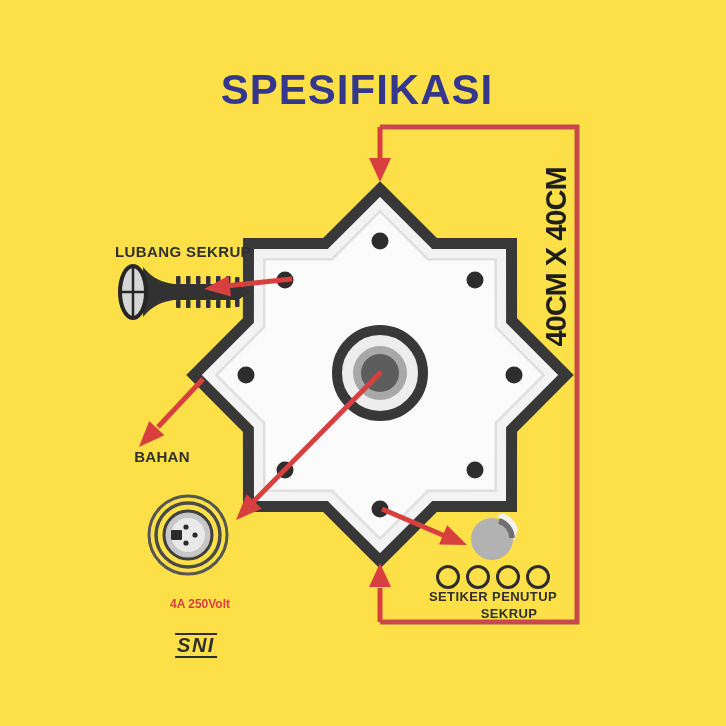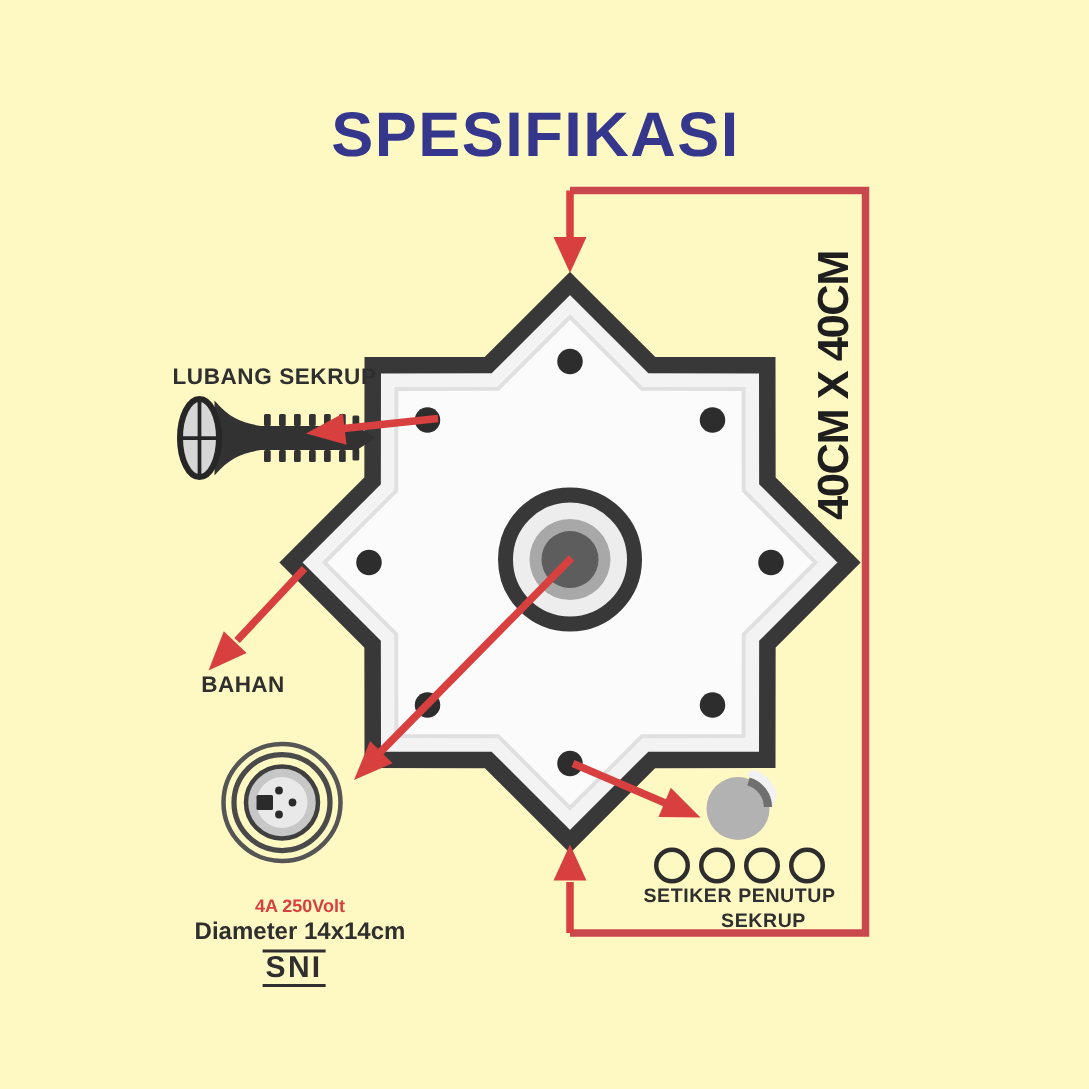--- a/index.html
+++ b/index.html
@@ -1,19 +1,19 @@
 <!DOCTYPE html>
 <html><head>
 <meta charset="utf-8">
 <style>
   html,body{margin:0;padding:0;}
   .canvas{
     position:relative;
     width:726px;height:726px;
-    background:#fef9c3;
+    background:#fde047;
     overflow:hidden;
     font-family:"Liberation Sans", sans-serif;
     font-weight:bold;
     color:#2f2f2f;
   }
   .abs{position:absolute;line-height:1;white-space:nowrap;}
   .center-origin{transform:translateX(-50%);}
   .page-title{
     left:357px;top:69px;
     font-size:42px;letter-spacing:1px;
@@ -33,21 +33,21 @@
   }
   .lbl-screwhole{
     left:183px;top:244px;
     font-size:15px;letter-spacing:.4px;
   }
   .lbl-material1{left:162px;top:449px;font-size:15px;letter-spacing:.3px;}
   .lbl-material2{left:162px;top:465px;font-size:15px;letter-spacing:.3px;}
   .socket-name{left:200px;top:573px;font-size:23px;letter-spacing:-.3px;}
   .socket-rating{left:200px;top:598px;font-size:12px;color:#d8403f;}
   .socket-size{left:200px;top:614px;font-size:16px;}
-  .sni-wrap{left:196px;top:633px;}
+  .sni-wrap{left:196px;top:633px;font-style:italic;}
   .sni-badge{
     display:inline-block;
     font-size:20px;letter-spacing:1.5px;
     border-top:2.5px solid #2f2f2f;
     border-bottom:2.5px solid #2f2f2f;
     padding:0 2px 1px 2px;
   }
   .lbl-sticker1{left:493px;top:590px;font-size:13px;letter-spacing:.4px;}
   .lbl-sticker2{left:509px;top:607px;font-size:13px;letter-spacing:.4px;}
   svg.diagram{position:absolute;left:0;top:0;}
@@ -163,21 +163,20 @@
   <div class="abs center-origin page-title">SPESIFIKASI</div>
 
 
   <div class="abs size-rotated">40CM X 40CM</div>
 
   <div class="abs center-origin lbl-screwhole">LUBANG SEKRUP</div>
 
   <div class="abs center-origin lbl-material1">BAHAN</div>
 
   <div class="abs center-origin socket-rating">4A 250Volt</div>
-  <div class="abs center-origin socket-size">Diameter 14x14cm</div>
   <div class="abs center-origin sni-wrap">
     <span class="sni-badge">SNI</span>
   </div>
 
   <div class="abs center-origin lbl-sticker1">SETIKER PENUTUP</div>
   <div class="abs center-origin lbl-sticker2">SEKRUP</div>
 
 </div>
 
 </body></html>

